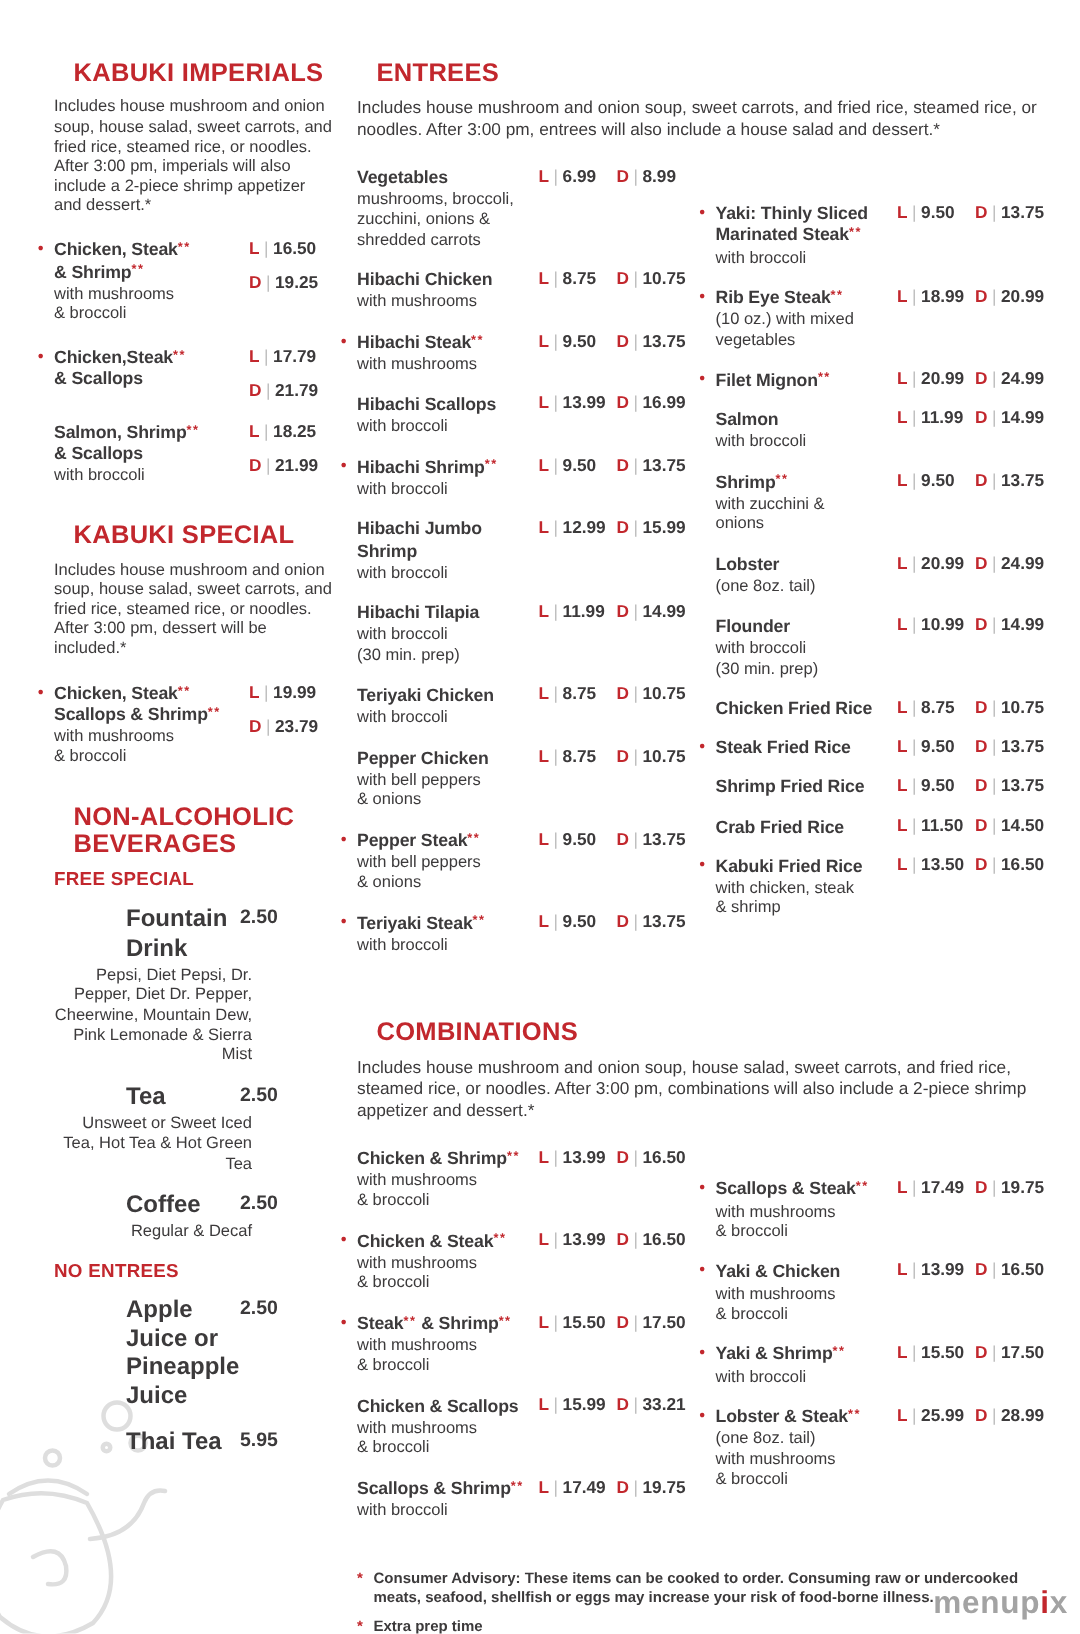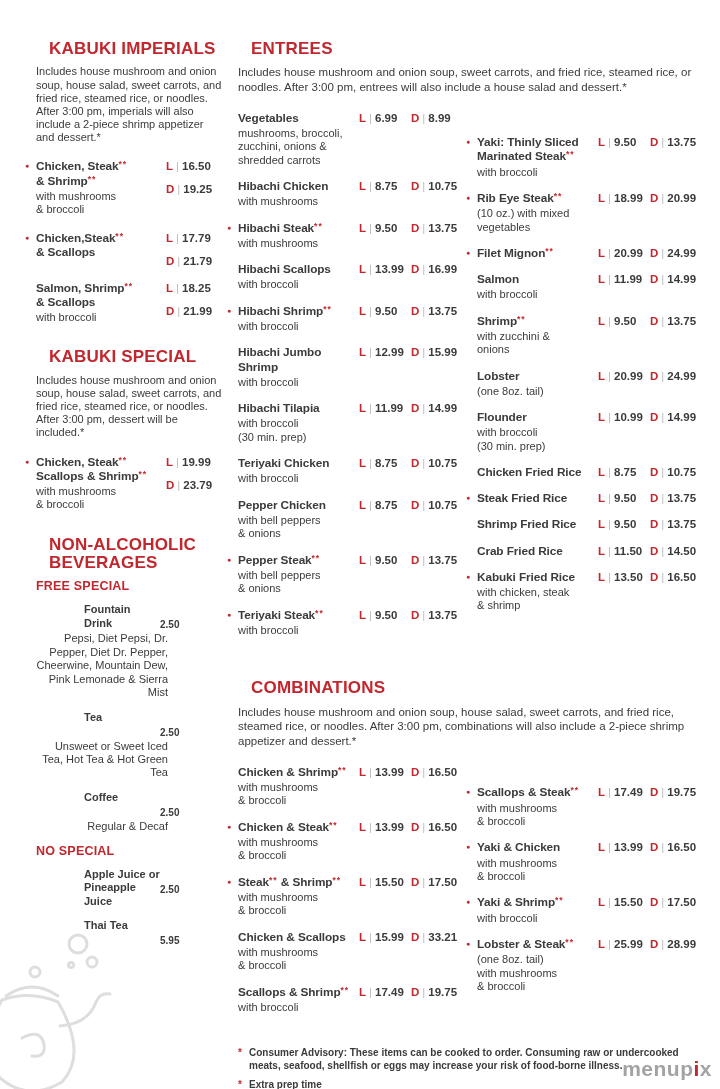--- a/index.html
+++ b/index.html
@@ -52,22 +52,22 @@
   .pval{font-weight:700;color:var(--ink);}
 
   
   .prices-st{display:flex;flex-direction:column;gap:11px;width:58px;flex-shrink:0;padding-top:1px;}
   .item-st{margin-bottom:14px;}
 
   
   .subhead{color:var(--accent);font-size:12.5px;font-weight:800;letter-spacing:.2px;margin:2px 0 10px;}
   .bev-item{margin-bottom:11px;}
   .bev-row{display:flex;align-items:flex-start;}
-  .bev-name{width:124px;flex-shrink:0;font-size:11px;font-weight:700;line-height:1.2;padding-left:48px;}
-  .bev-price{font-size:10px;font-weight:700;margin-top:16px;}
+  .bev-name{width:124px;flex-shrink:0;font-size:16px;font-weight:700;line-height:1.2;padding-left:48px;}
+  .bev-price{font-size:13px;font-weight:700;}
   .bev-desc{width:132px;font-size:11px;line-height:1.22;margin-top:2px;text-align:right;}
 
   
   .notes{margin-top:20px;padding-right:8px;}
   .note{position:relative;padding-left:11px;font-size:10px;font-weight:700;line-height:1.32;margin-bottom:5px;}
   .note-marker{position:absolute;left:0;top:0;color:var(--accent);letter-spacing:1px;}
 
   
   .mk{color:var(--accent);font-size:8.5px;vertical-align:3px;letter-spacing:1px;font-weight:700;}
 
@@ -165,21 +165,21 @@
     <div class="bev-desc">Unsweet or Sweet Iced Tea, Hot Tea &amp; Hot Green Tea</div>
   </div>
           <div class="bev-item">
     <div class="bev-row">
       <div class="bev-name">Coffee</div>
       <div class="bev-price">2.50</div>
     </div>
     <div class="bev-desc">Regular &amp; Decaf</div>
   </div>
         </div>
-      <h3 class="subhead">NO SPECIAL</h3>
+      <h3 class="subhead">NO ENTREES</h3>
       <div>
           <div class="bev-item">
     <div class="bev-row">
       <div class="bev-name">Apple Juice or Pineapple Juice</div>
       <div class="bev-price">2.50</div>
     </div>
 
   </div>
           <div class="bev-item">
     <div class="bev-row">

